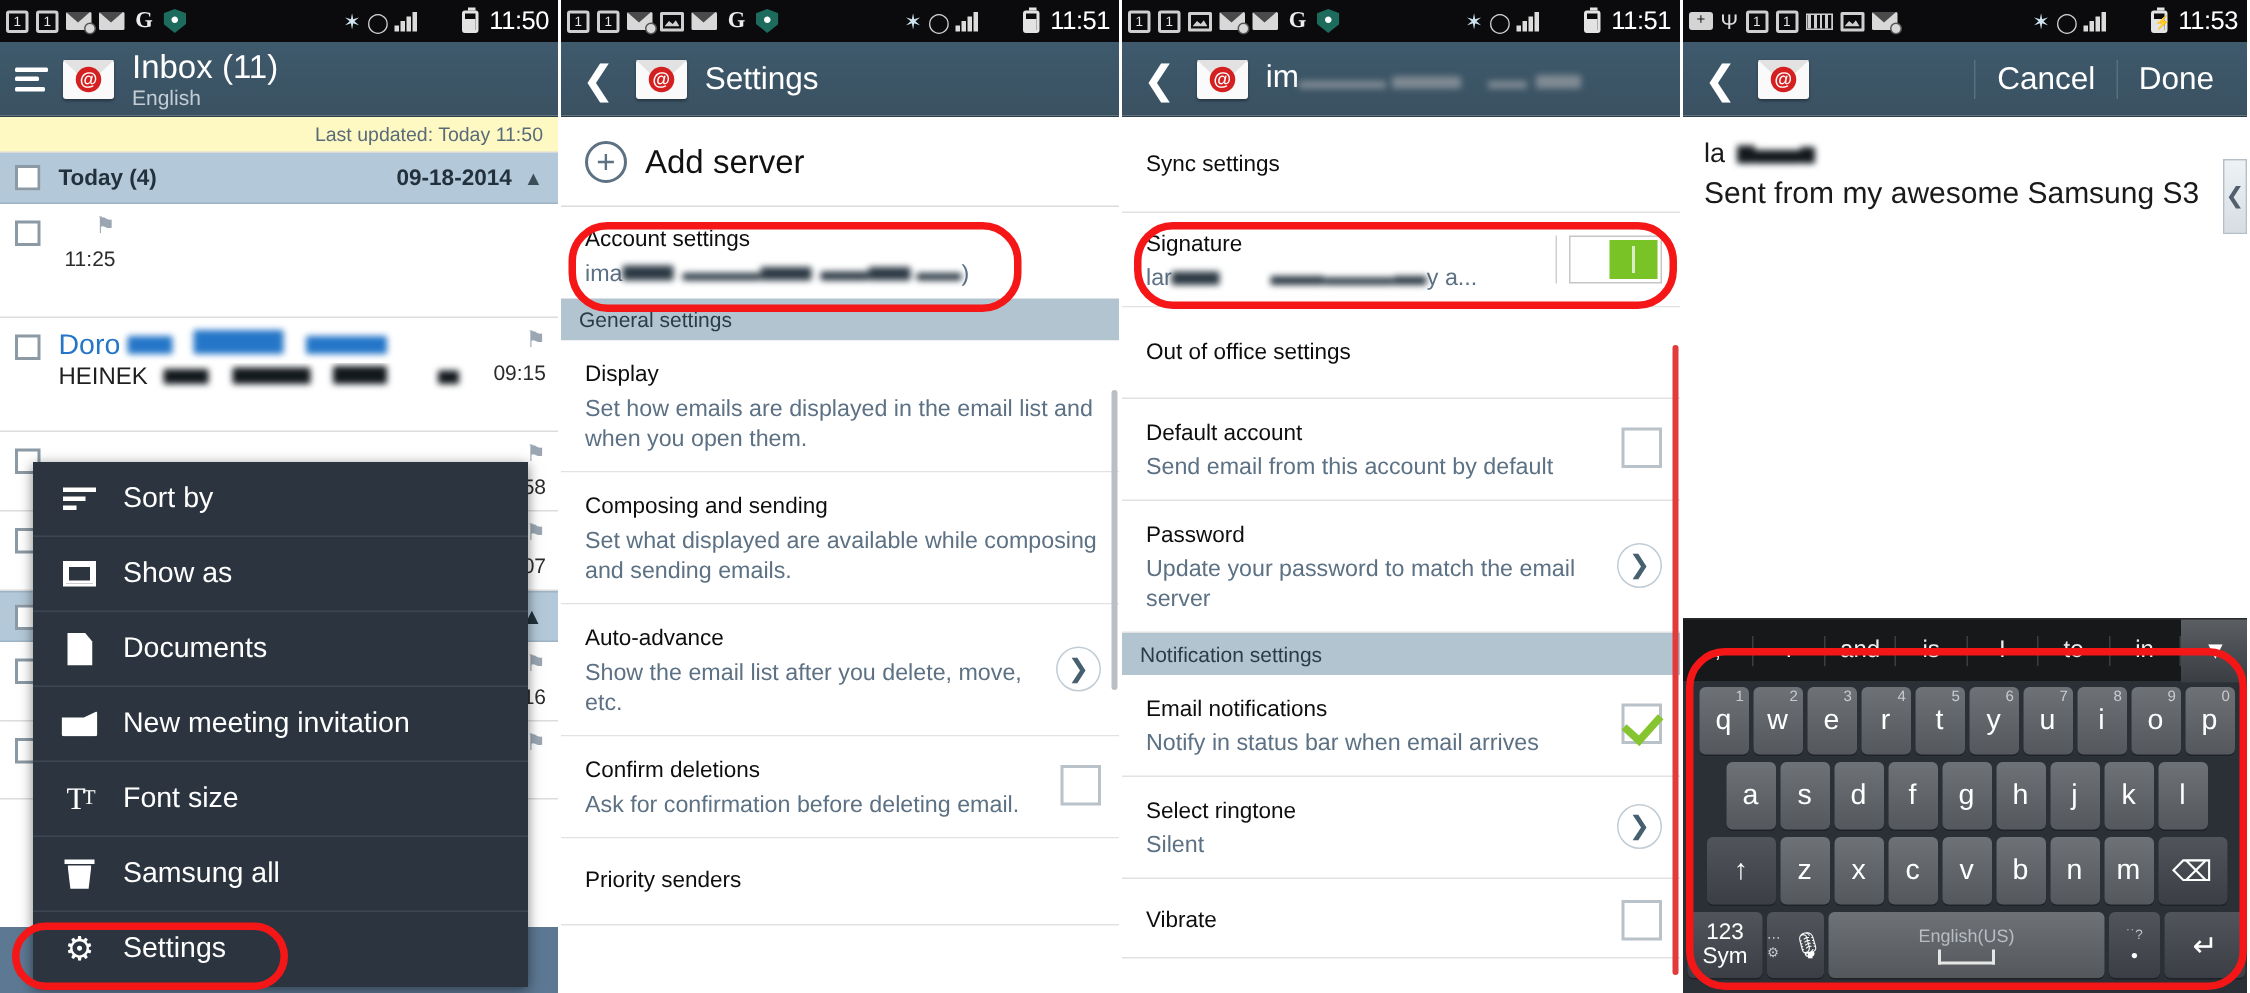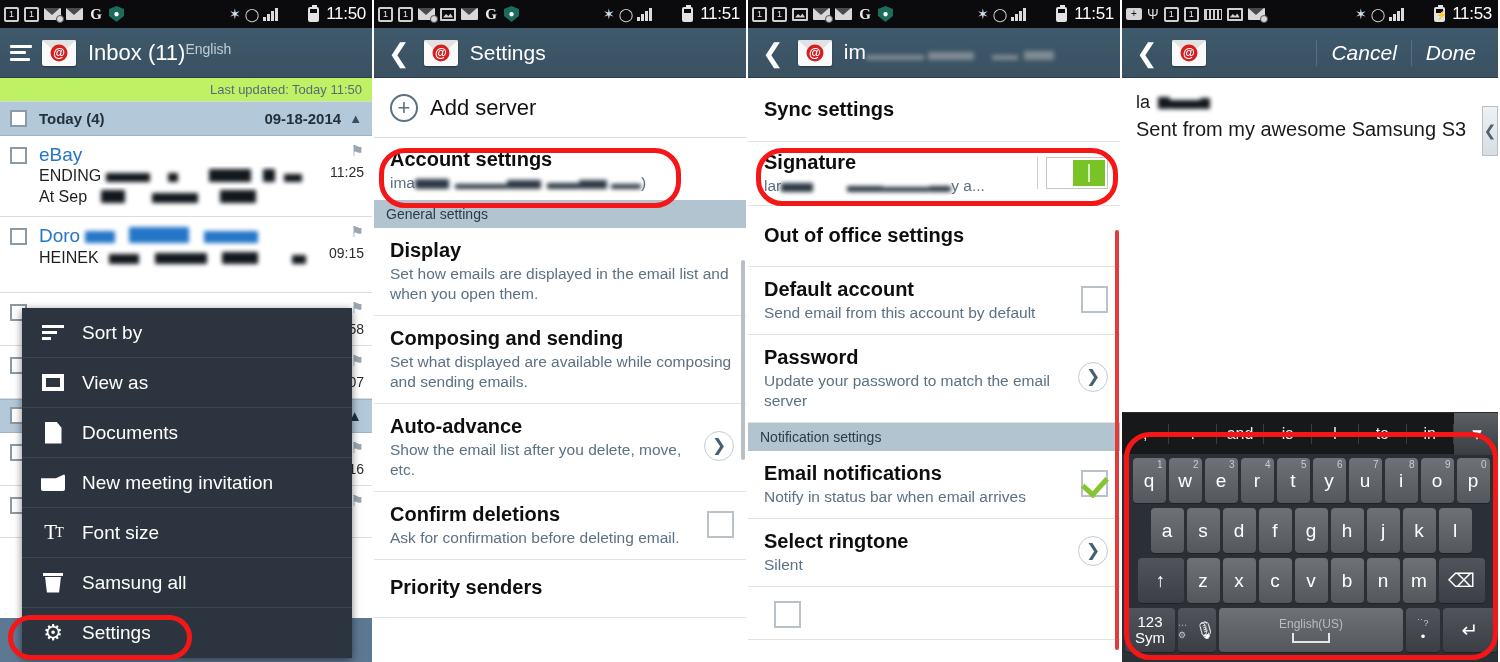--- a/index.html
+++ b/index.html
@@ -114,37 +114,37 @@
   .mailicon:before {
     content:""; position:absolute; left:0; top:0; width:0; height:0;
     border-left:17px solid transparent; border-right:17px solid transparent;
     border-top:16px solid #e2e2e2;
   }
   .mailicon:after {
     content:"@"; position:absolute; left:50%; top:50%; transform:translate(-50%,-50%);
     width:17px; height:17px; border-radius:50%; background:#d42020; color:#fff;
     font-size:12px; line-height:17px; text-align:center; font-weight:bold;
   }
-  .ab-titles { display: flex; flex-direction: row; justify-content: center; }
+  .ab-titles { display: flex; flex-direction: column; justify-content: center; }
   .ab-title { font-size: 22px; color: #fff; line-height: 24px; }
   .ab-sub { font-size: 14px; color: #c2cdd5; line-height: 16px; }
   .ab-plain-title { font-size: 21px; color: #fff; }
-  .ab-actions { margin-left: auto; display: flex; align-items: center; height: 100%; font-style: italic; }
+  .ab-actions { margin-left: auto; display: flex; align-items: center; height: 100%; }
   .ab-actions .sep { width: 1px; height: 26px; background: #55707f; margin: 0 2px; }
   .ab-btn { font-size: 21px; color: #fff; padding: 0 12px; cursor: pointer; }
 
   
   .smudge { display:inline-block; vertical-align:middle; filter: blur(2.2px); }
   .sm-bar { background: #2d3a45; height: 11px; border-radius: 1px; display:inline-block; }
   .sm-bar.light { background:#808b94; }
   .sm-bar.dark { background:#13181d; }
 
   
   .updated {
-    height: 24px; background:#bef264; border-bottom:1px solid #d9d9d9;
+    height: 24px; background:#fef9c3; border-bottom:1px solid #d9d9d9;
     display:flex; align-items:center; justify-content:flex-end; padding-right:10px;
     font-size:13px; color:#5a6b78;
   }
   .daygroup {
     height:34px; background:#b3c8d8; border-bottom:1px solid #9db4c6;
     display:flex; align-items:center; padding:0 10px; font-size:15px; font-weight:bold; color:#22313c;
   }
   .cbx {
     width:17px; height:17px; border:2px solid #8b9aa5; background:#fff; flex:none; margin-right:12px;
   }
@@ -205,21 +205,21 @@
   }
   .sect-head {
     height:28px; background:#b3c4d1; display:flex; align-items:center; padding:0 12px;
     font-size:14px; color:#2b3b47;
   }
   .srow {
     padding:9px 12px 11px 16px; border-bottom:1px solid #e2e2e2; display:flex; align-items:center;
     background:#fff;
   }
   .srow .txt { flex:1; min-width:0; }
-  .s-title { font-size:20px; color:#0e0e0e; line-height:27px;font-weight:bold; }
+  .s-title { font-size:15px; color:#0e0e0e; line-height:27px; }
   .s-sub { font-size:15.5px; color:#5c7184; line-height:20px; }
   .chev-circle {
     width:30px; height:30px; border-radius:50%; border:1.5px solid #c2ccd4; color:#46606f;
     font-size:17px; line-height:28px; text-align:center; flex:none; margin-left:10px;
   }
   .sq-cbx { width:27px; height:27px; border:2px solid #b9c2c9; background:#fff; flex:none; margin-left:10px; }
   .sq-cbx.checked { position:relative; }
   .sq-cbx.checked:after {
     content:""; position:absolute; left:4px; top:0px; width:11px; height:19px;
     border:solid #86c531; border-width:0 5px 5px 0; transform:rotate(42deg);
@@ -336,41 +336,20 @@
 
     <div class="daygroup">
       <span class="cbx"></span>
       <span>Today (4)</span>
       <span class="date">09-18-2014</span>
       <span class="caret">▲</span>
     </div>
 
     <div class="mailrow">
       <span class="cbx"></span>
-      <div class="mailbody">
-        <div class="sender">eBay</div>
-        <div class="preview">
-          <span>ENDING</span>
-          <span class="smudge">
-            <span class="sm-bar dark" style="width:44px;height:9px"></span>
-            <span class="sm-bar dark" style="width:10px;height:9px;margin-left:14px"></span>
-            <span class="sm-bar dark" style="width:42px;height:13px;margin-left:26px"></span>
-            <span class="sm-bar dark" style="width:12px;height:13px;margin-left:8px"></span>
-            <span class="sm-bar dark" style="width:18px;height:8px;margin-left:4px"></span>
-          </span>
-        </div>
-        <div class="preview">
-          <span>At Sep</span>
-          <span class="smudge">
-            <span class="sm-bar dark" style="width:24px;height:13px;margin-left:10px"></span>
-            <span class="sm-bar dark" style="width:46px;height:10px;margin-left:22px"></span>
-            <span class="sm-bar dark" style="width:36px;height:13px;margin-left:18px"></span>
-          </span>
-        </div>
-      </div>
       <div class="mailmeta">
         <span class="flag">⚑</span>
         <span class="mtime">11:25</span>
       </div>
     </div>
 
     <div class="mailrow">
       <span class="cbx"></span>
       <div class="mailbody">
         <div class="sender">
@@ -446,21 +425,21 @@
             </span>
           </span>
         <span>Sort by</span>
       </div>
       <div class="menu-item">
         <span class="mi-icon">
             <span class="ic-viewas">
               <span></span>
             </span>
           </span>
-        <span>View as</span>
+        <span>Show as</span>
       </div>
       <div class="menu-item">
         <span class="mi-icon">
             <span class="ic-doc"></span>
           </span>
         <span>Documents</span>
       </div>
       <div class="menu-item">
         <span class="mi-icon">
             <span class="ic-meeting"></span>
@@ -668,20 +647,23 @@
 
       <div class="srow">
         <div class="txt">
           <div class="s-title">Select ringtone</div>
           <div class="s-sub">Silent</div>
         </div>
         <span class="chev-circle">❯</span>
       </div>
 
       <div class="srow" style="padding-top:14px">
+        <div class="txt">
+          <div class="s-title">Vibrate</div>
+        </div>
         <span class="sq-cbx"></span>
       </div>
     </div>
 
     <div class="scrollbar-v" style="top:230px;height:420px;background:#e23b3b"></div>
 
     <div class="ring" style="left:8px; top:148px; width:362px; height:58px;"></div>
   </div>
 
   <div class="panel p4">

